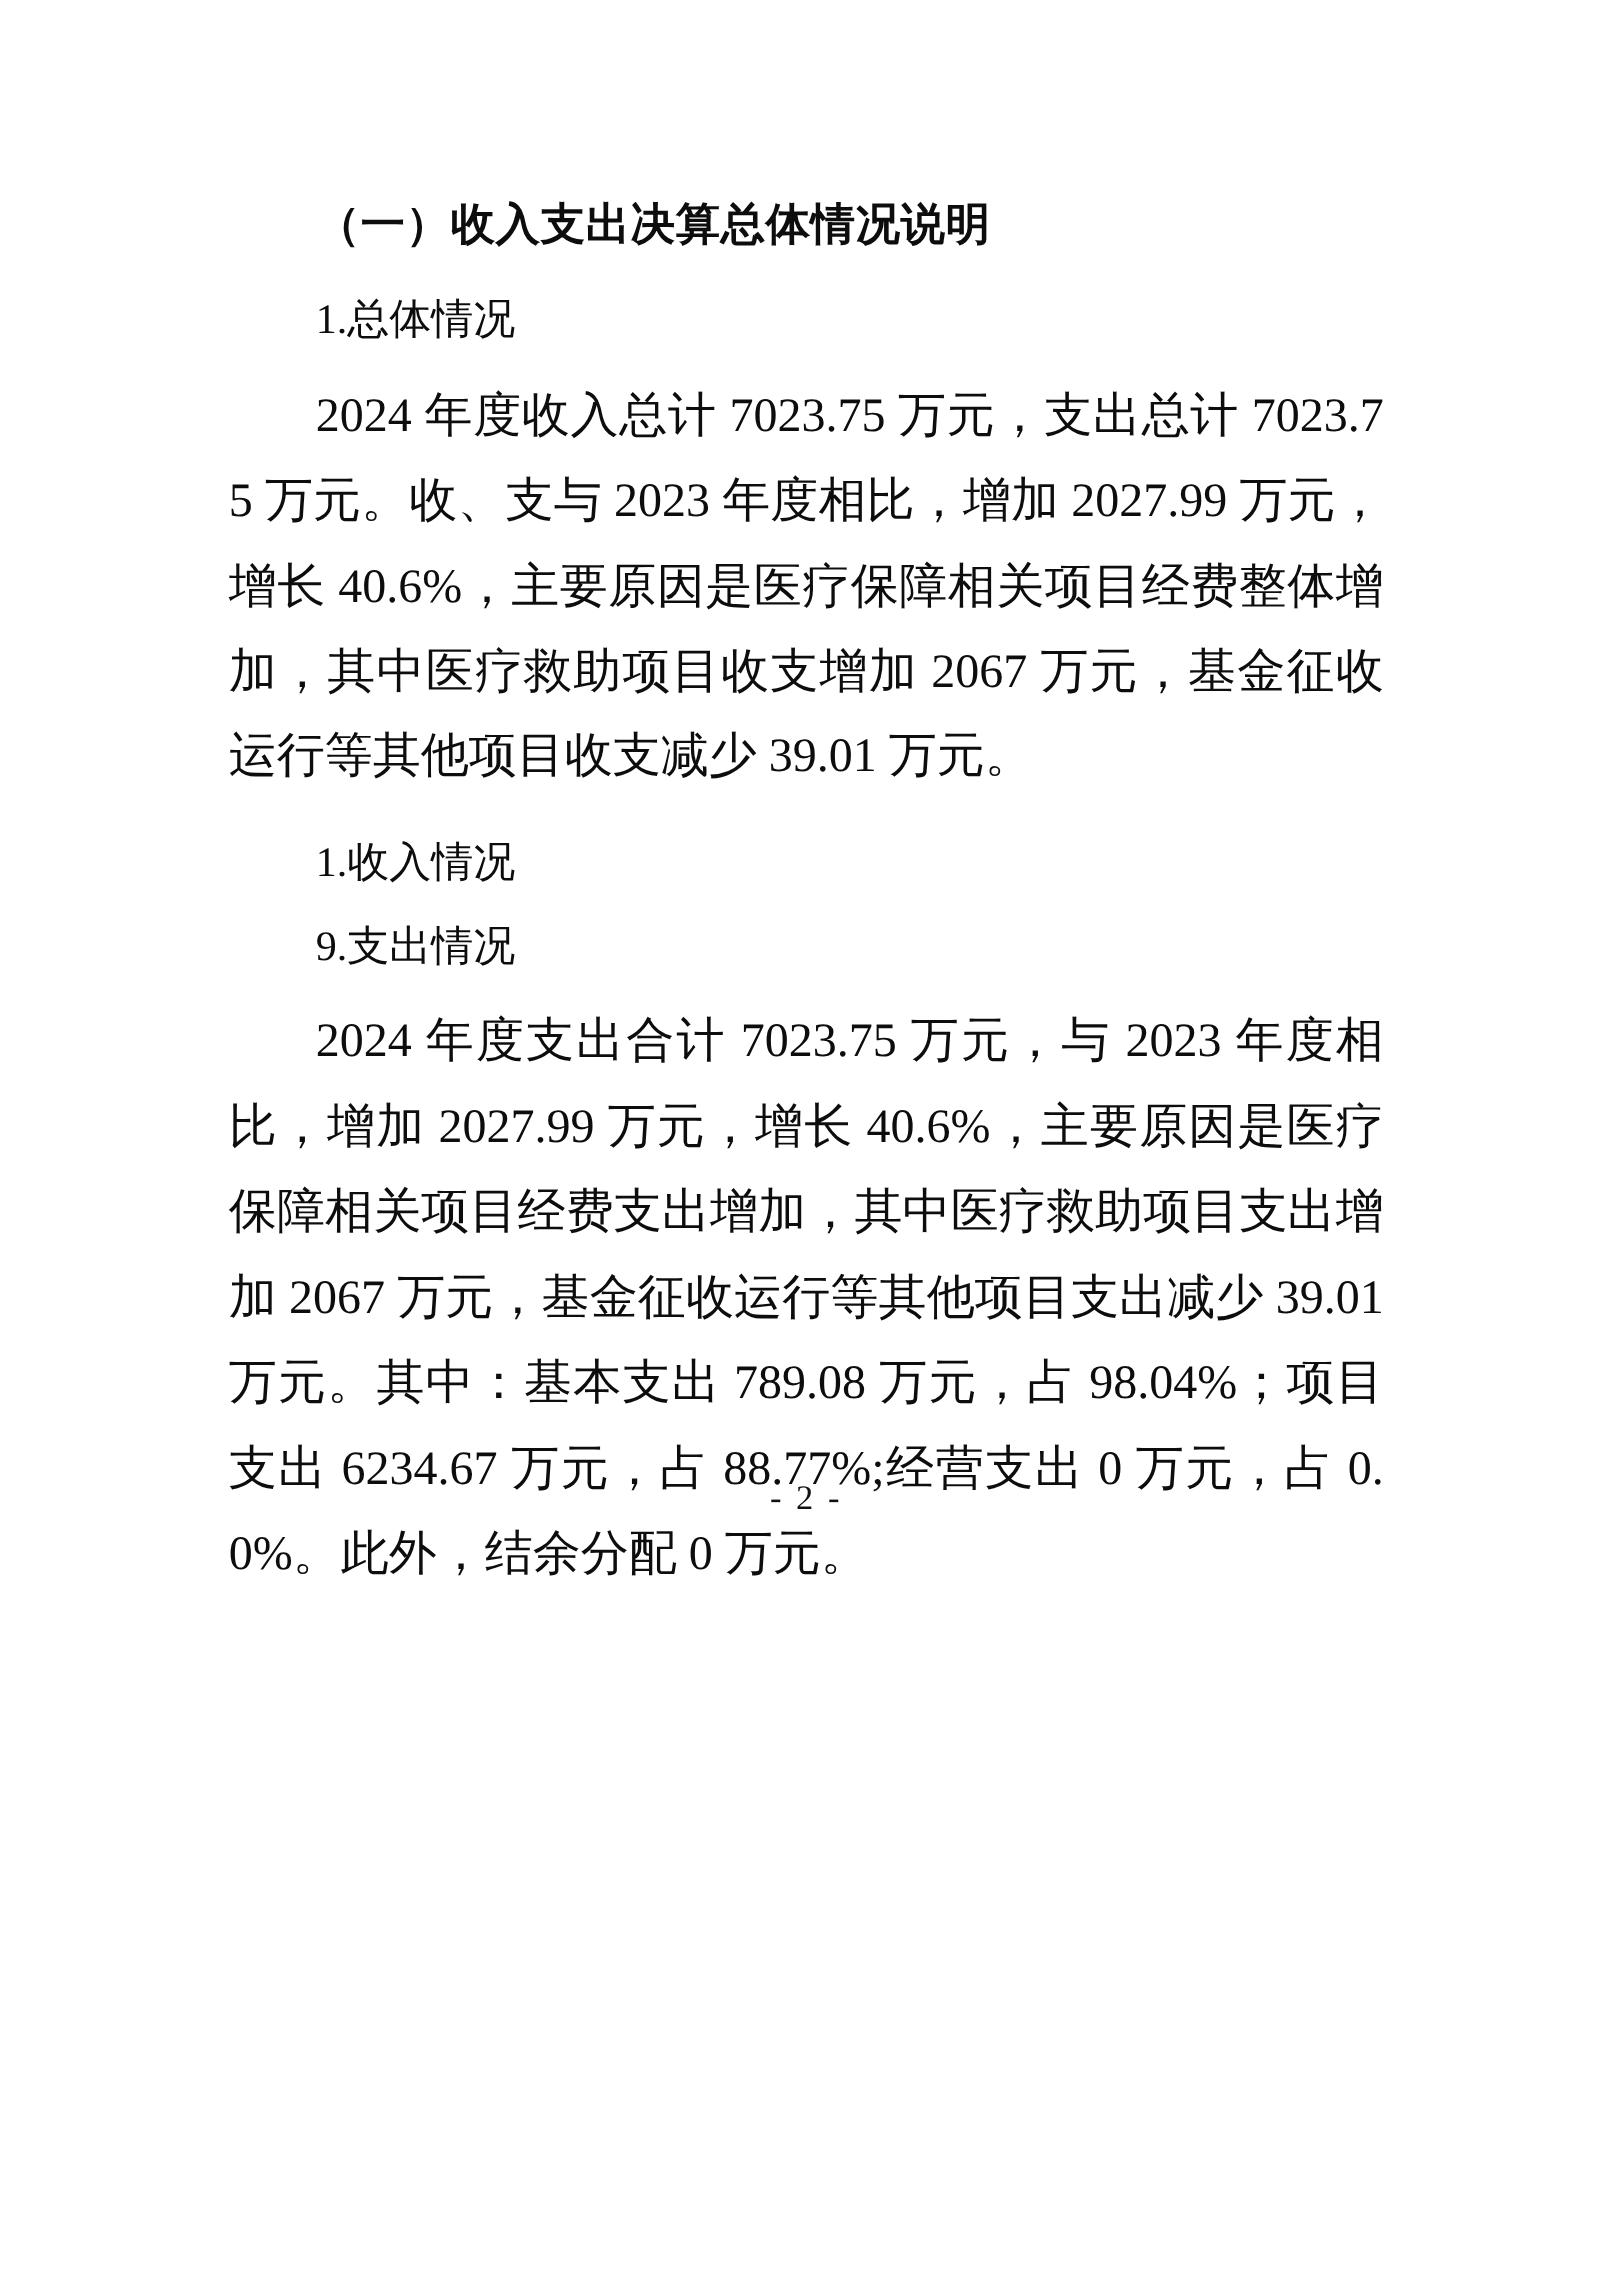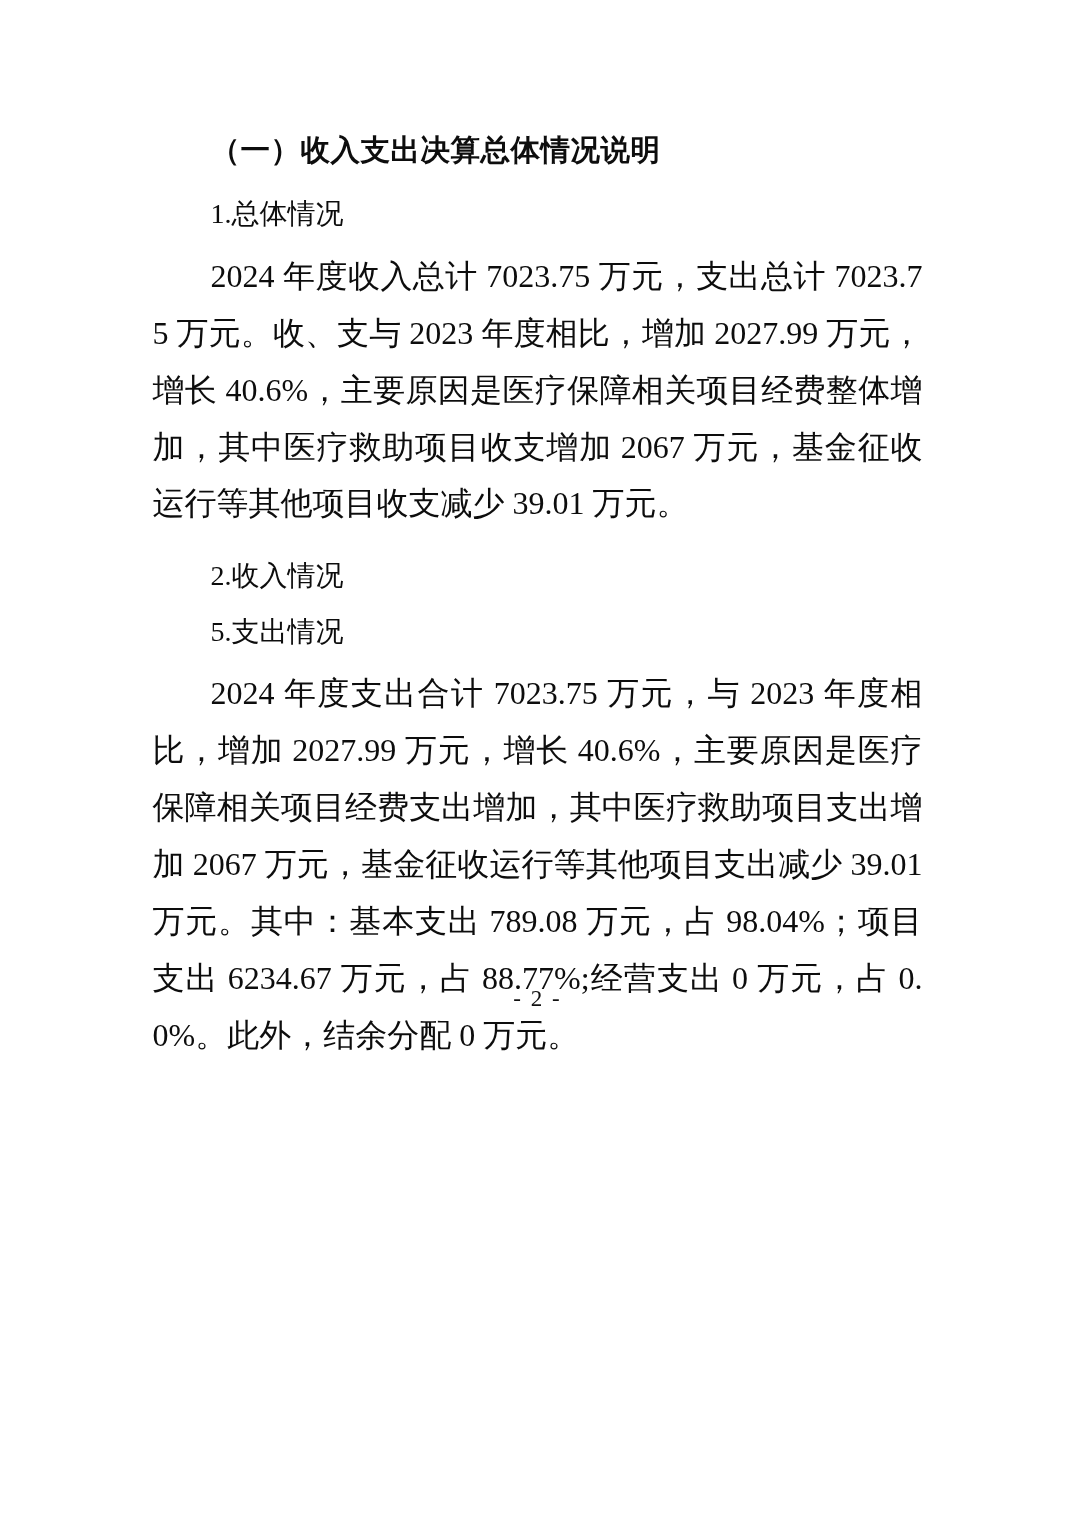--- a/index.html
+++ b/index.html
@@ -70,23 +70,23 @@
 
 <div class="page">
   <div class="doc-body">
 
     <h2 class="heading">（一）收入支出决算总体情况说明</h2>
 
     <div class="subheading">1.总体情况</div>
 
     <p class="para tight">2024 年度收入总计 7023.75 万元，支出总计 7023.75 万元。收、支与 2023 年度相比，增加 2027.99 万元，增长 40.6%，主要原因是医疗保障相关项目经费整体增加，其中医疗救助项目收支增加 2067 万元，基金征收运行等其他项目收支减少 39.01 万元。</p>
 
-    <div class="subheading">2.收入情况</div>
+    <div class="subheading">1.收入情况</div>
 
 
-    <div class="subheading">5.支出情况</div>
+    <div class="subheading">9.支出情况</div>
 
     <p class="para">2024 年度支出合计 7023.75 万元，与 2023 年度相比，增加 2027.99 万元，增长 40.6%，主要原因是医疗保障相关项目经费支出增加，其中医疗救助项目支出增加 2067 万元，基金征收运行等其他项目支出减少 39.01 万元。其中：基本支出 789.08 万元，占 98.04%；项目支出 6234.67 万元，占 88.77%;经营支出 0 万元，占 0.0%。此外，结余分配 0 万元。</p>
 
   </div>
 
   <div class="footer">- 2 -</div>
 </div>
 
 </body></html>

